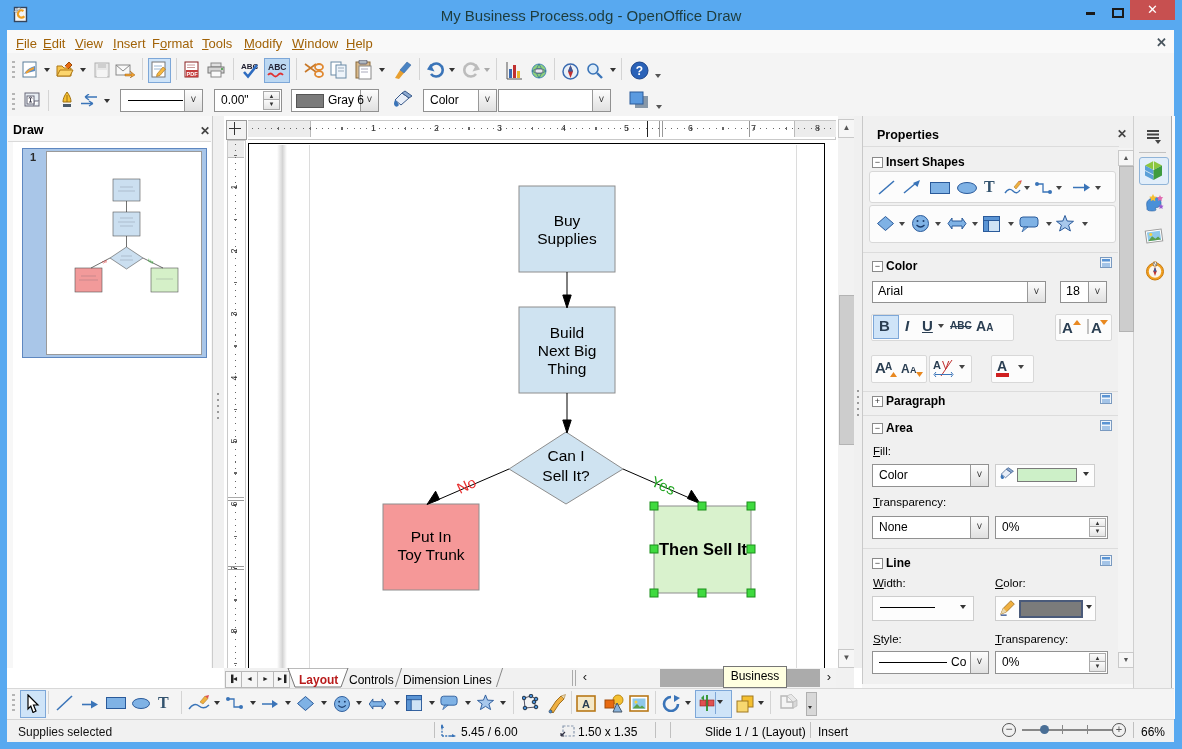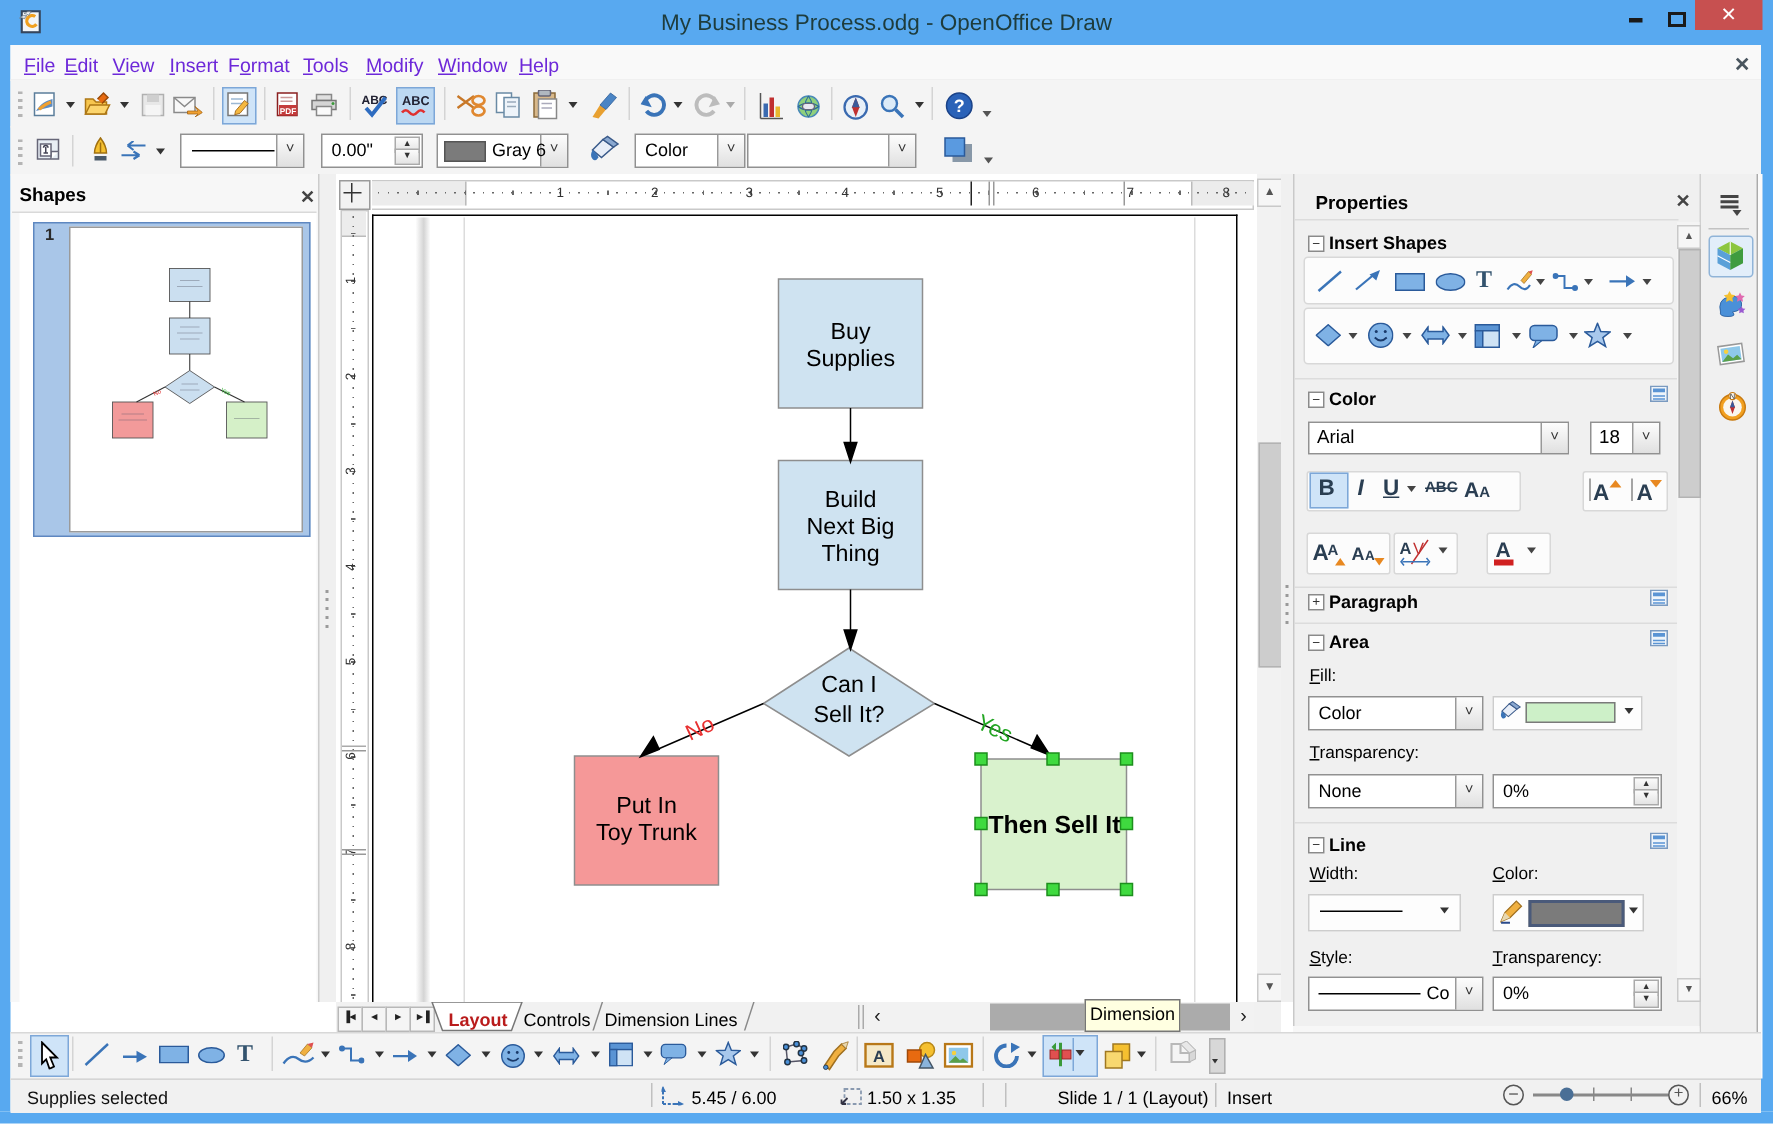--- a/index.html
+++ b/index.html
@@ -32,21 +32,21 @@
     <path d="M11.5 5 A3.6 3.6 0 1 0 12.3 10.2" fill="none" stroke="#f0a020" stroke-width="2.2"></path>
     <path d="M1 6 Q3.5 3.5 6 4.5 Q4.5 5 4.5 6.5 Q2.5 5.5 1 6Z" fill="#e8eaec" stroke="#6a7684" stroke-width=".5"></path>
     <path d="M4 3 Q6.5 1 9 2 Q7.5 2.6 7.3 4.2 Q5.5 3 4 3Z" fill="#f2f4f6" stroke="#6a7684" stroke-width=".5"></path>
   </svg>
 
 <div class="ab" style="left:1086px;top:12px;width:9px;height:3px;background:#1a1a1a;"></div>
 <div class="ab" style="left:1112px;top:8px;width:8px;height:6px;border:2px solid #1a1a1a;background:transparent;"></div>
 <div class="ab" style="left:1130px;top:0;width:45px;height:20px;background:#c75050;color:#fff;text-align:center;font-size:13px;line-height:19px;">✕</div>
 
 <div class="ab" style="left:7px;top:30px;width:1167px;height:23px;background:#f9f9f9;border-bottom:1px solid #e2e2e2;"></div>
-<div class="ab" style="left:0;top:36px;width:1182px;height:13px;font-size:13px;color:#6d28d9;">
+<div class="ab" style="left:0;top:36px;width:1182px;height:13px;font-size:13px;color:#a16207;">
 <span class="ab" style="left:16px;"><u>F</u>ile</span>
 <span class="ab" style="left:43px;"><u>E</u>dit</span>
 <span class="ab" style="left:75px;"><u>V</u>iew</span>
 <span class="ab" style="left:113px;"><u>I</u>nsert</span>
 <span class="ab" style="left:152px;">F<u>o</u>rmat</span>
 <span class="ab" style="left:202px;"><u>T</u>ools</span>
 <span class="ab" style="left:244px;"><u>M</u>odify</span>
 <span class="ab" style="left:292px;"><u>W</u>indow</span>
 <span class="ab" style="left:346px;"><u>H</u>elp</span>
 </div>
@@ -221,21 +221,21 @@
 <div class="combo" style="left:498px;top:89px;width:111px;height:21px;">
     <div class="cv">˅</div>
   </div>
 <svg class="ab" style="left:628px;top:91px" width="22" height="19" viewBox="0 0 22 19">
     <rect x="7" y="5" width="13" height="12" fill="#8898a8"></rect>
     <rect x="2" y="1" width="13" height="12" fill="#5a9ae0" stroke="#2a5a9a"></rect>
   </svg>
 <div class="ab" style="left:656px;top:105px;border-left:3px solid transparent;border-right:3px solid transparent;border-top:4px solid #555;"></div>
 
 <div class="ab" style="left:7px;top:116px;width:205px;height:552px;background:#f7f7f7;border-right:1px solid #c9c9c9;"></div>
-<div class="ab" style="left:13px;top:123px;font-size:12.5px;font-weight:bold;color:#000;">Shapes</div>
+<div class="ab" style="left:13px;top:123px;font-size:12.5px;font-weight:bold;color:#000;">Draw</div>
 <div class="ab" style="left:200px;top:124px;font-size:12px;color:#444;font-weight:bold;">✕</div>
 <div class="ab" style="left:8px;top:141px;width:203px;height:1px;background:#d9d9d9;"></div>
 <div class="ab" style="left:13px;top:142px;width:198px;height:526px;background:#fff;"></div>
 
 <div class="ab" style="left:22px;top:148px;width:183px;height:208px;background:#a9c6e8;border:1px solid #5e87c0;"></div>
 <div class="ab" style="left:30px;top:151px;font-size:11px;font-weight:bold;color:#2a2a2a;">1</div>
 <div class="ab" style="left:46px;top:151px;width:154px;height:202px;background:#fff;border:1px solid #9a9a9a;"></div>
 <svg class="ab" style="left:47px;top:152px;" width="153" height="200" viewBox="0 0 153 200">
  <g stroke="#555" stroke-width="0.6">
   <rect x="66" y="27" width="27" height="22" fill="#cbdff0"></rect>
@@ -636,21 +636,21 @@
 <div class="ab" style="left:403px;top:673px;font-size:12px;color:#000000;">Dimension Lines</div>
 <div class="ab" style="left:499px;top:668px;width:1px;height:19px;background:#888;transform:skewX(-18deg);"></div>
 <div class="ab" style="left:572px;top:670px;width:1px;height:16px;background:#aaa;"></div>
 <div class="ab" style="left:575px;top:670px;width:1px;height:16px;background:#aaa;"></div>
 
 <div class="ab" style="left:578px;top:668px;width:258px;height:20px;background:#f2f2f2;"></div>
 <div class="ab" style="left:578px;top:669px;width:14px;height:17px;color:#222;font-size:13px;text-align:center;line-height:16px;">‹</div>
 <div class="ab" style="left:660px;top:669px;width:160px;height:18px;background:#ababab;"></div>
 <div class="ab" style="left:822px;top:669px;width:14px;height:17px;color:#222;font-size:13px;text-align:center;line-height:16px;">›</div>
 
-<div class="ab" style="left:723px;top:666px;width:62px;height:20px;background:#ffffe1;border:1px solid #767676;font-size:12px;color:#000;text-align:center;line-height:19px;z-index:30;">Dimension</div>
+<div class="ab" style="left:723px;top:666px;width:62px;height:20px;background:#ffffe1;border:1px solid #767676;font-size:12px;color:#000;text-align:center;line-height:19px;z-index:30;">Business</div>
 
 <div class="ab" id="tb3" style="left:7px;top:688px;width:1167px;height:30px;background:#f4f4f4;border-top:1px solid #d8d8d8;border-bottom:1px solid #cfcfcf;"></div>
 <div class="ab" style="left:12px;top:694px;width:3px;height:18px;background:repeating-linear-gradient(#b5b5b5 0 2px,transparent 2px 5px);"></div>
 <div class="tbtn hl" style="left:20px;top:690px;width:24px;height:26px;"></div>
 <svg class="ab" style="left:27px;top:694px" width="13" height="19" viewBox="0 0 13 19">
     <path d="M1 1 L11 11 L6.5 11 L9 17 L6 18.5 L3.8 12.2 L1 15Z" fill="#fff" stroke="#000" stroke-width="1.2"></path>
   </svg>
 <div class="sep1" style="left:48px;top:691px;height:23px;"></div>
 <svg class="ab" style="left:56px;top:695px" width="17" height="16" viewBox="0 0 17 16">
     <line x1="1" y1="15" x2="16" y2="1" stroke="#3a74b8" stroke-width="1.6"></line>

